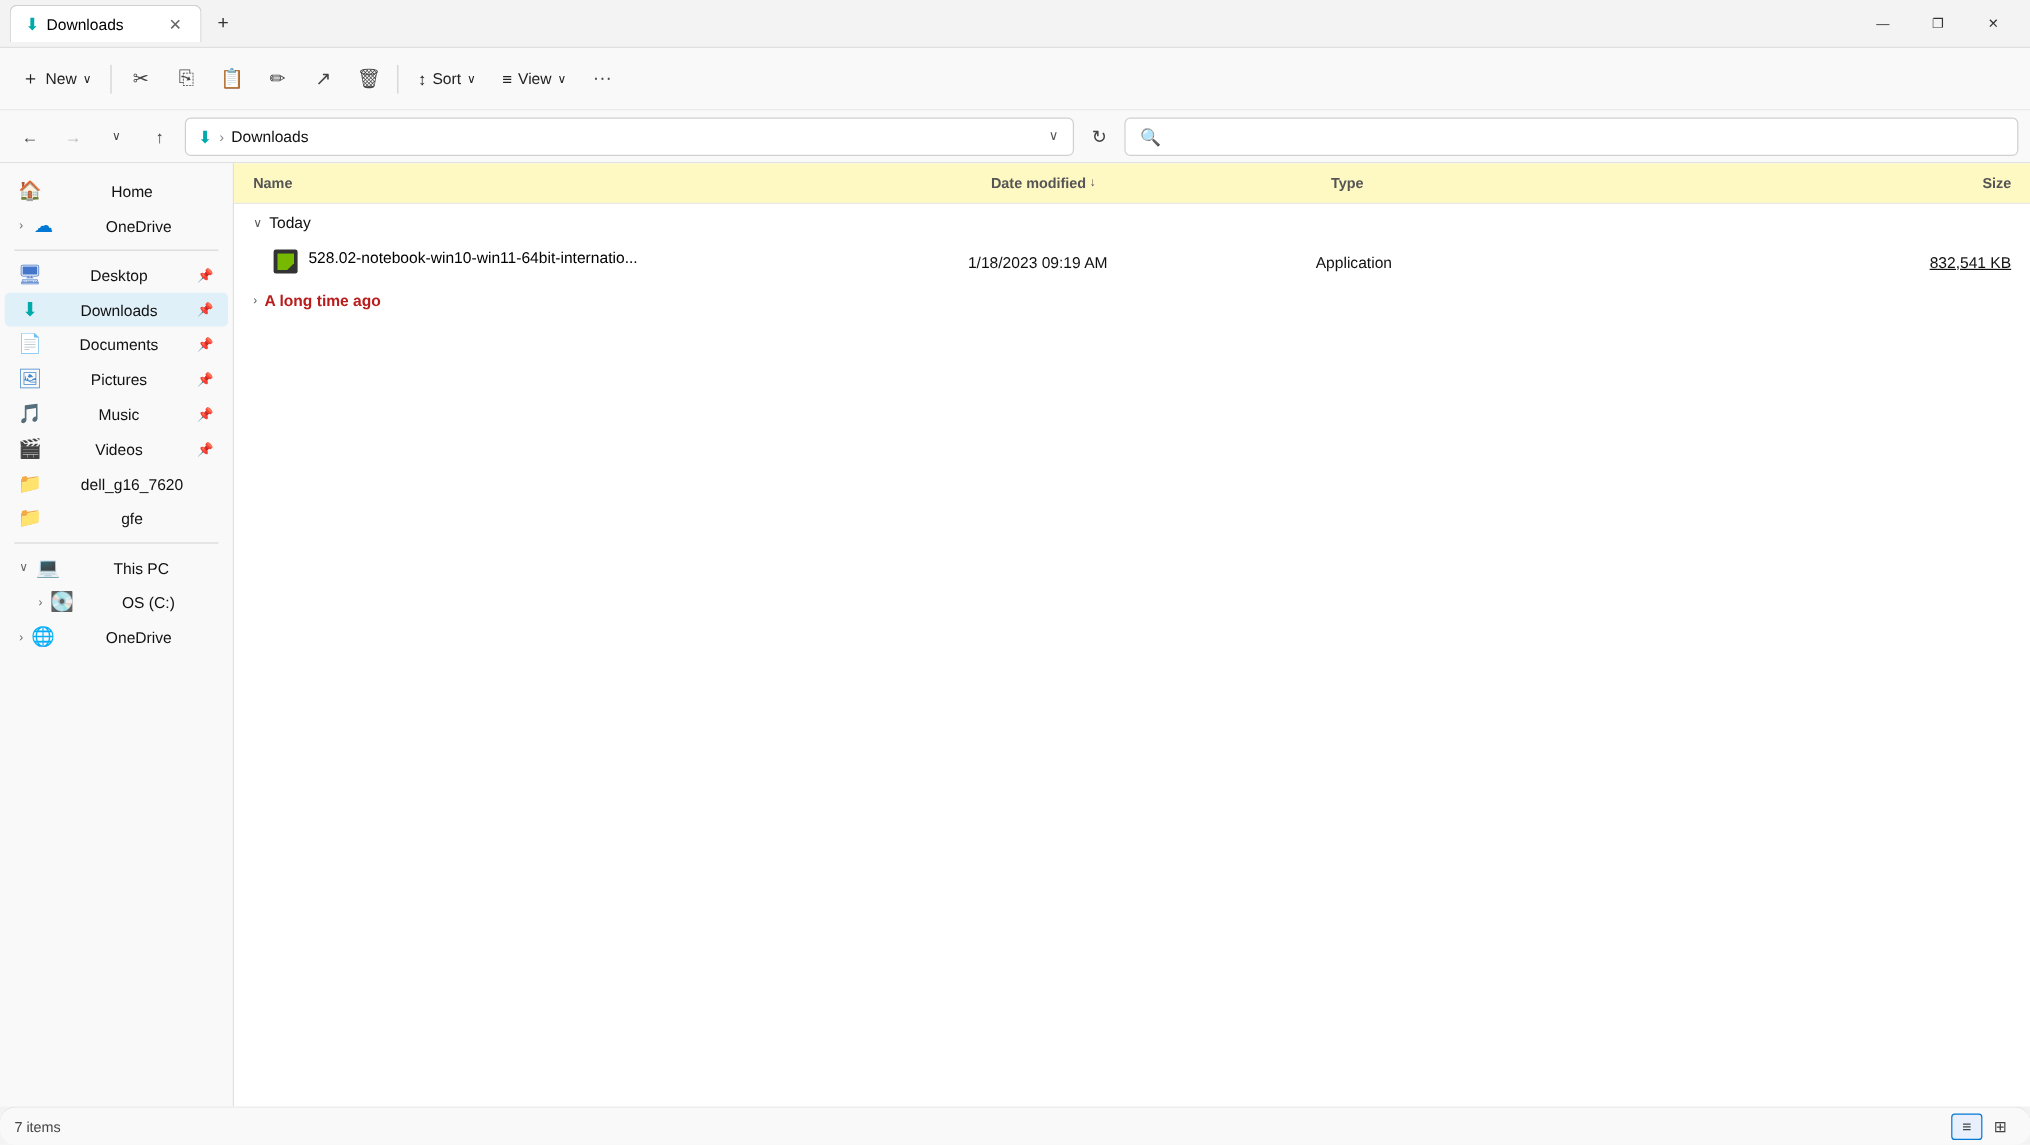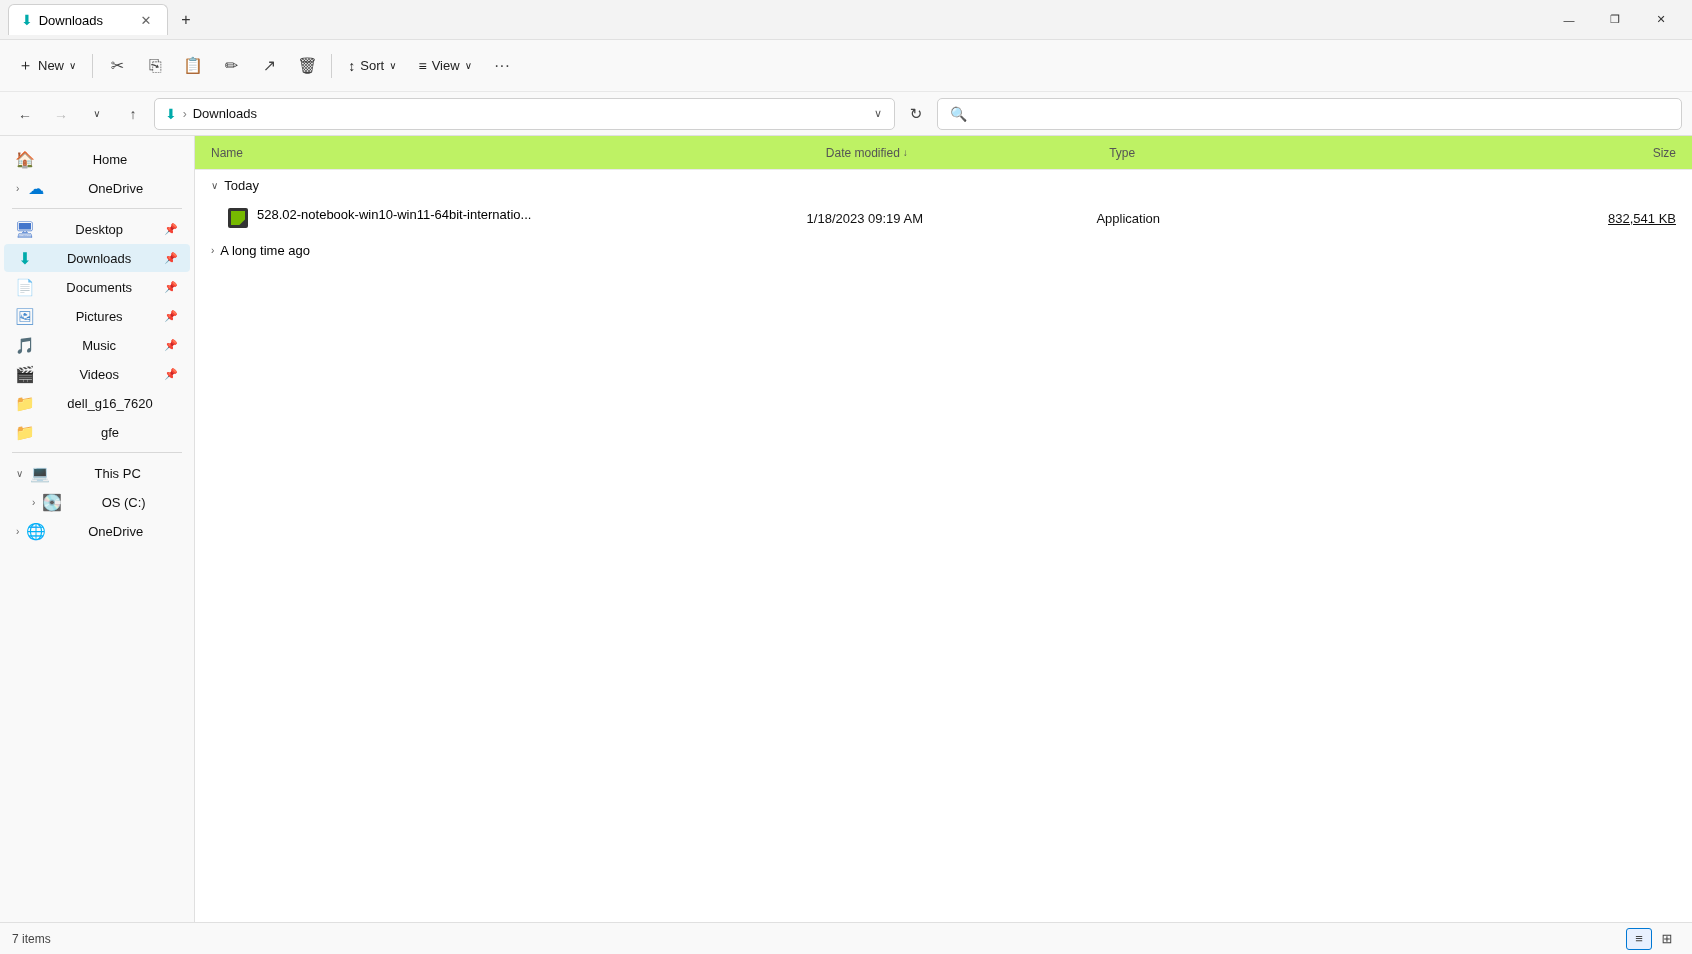--- a/index.html
+++ b/index.html
@@ -127,57 +127,57 @@
 
     
     .content {
       flex: 1; background: #fff; overflow: auto; display: flex; flex-direction: column;
     }
 
     
     .file-header {
       display: flex; align-items: center; height: 34px;
       border-bottom: 1px solid #e8e8e8; padding: 0 16px;
-      background: #bef264; font-size: 12px; color: #555; font-weight: 400;
+      background: #fef9c3; font-size: 12px; color: #555; font-weight: 700;
       position: sticky; top: 0; z-index: 1;
     }
     .col-name { flex: 2; min-width: 300px; }
     .col-date { flex: 1; min-width: 200px; display: flex; align-items: center; gap: 3px; margin-left: 48px; }
     .col-type { flex: 1; min-width: 150px; }
     .col-size { flex: 1; min-width: 120px; text-align: right; }
     .sort-arrow { font-size: 10px; }
 
     
     .file-group-header {
       display: flex; align-items: center; gap: 6px;
       padding: 8px 16px; font-size: 13px; font-weight: 500; color: #111;
       cursor: pointer;
     }
     .file-group-chevron { font-size: 10px; color: #555; }
     .group-label { }
-    .group-link { color: #000000; font-size: 13px; }
+    .group-link { color: #b91c1c; font-size: 13px; font-weight: bold; }
 
     .file-row {
       display: flex; align-items: center; height: 34px;
       padding: 0 16px 0 32px; font-size: 13px;
       cursor: pointer;
     }
 
     .file-icon { width: 22px; height: 22px; margin-right: 8px; flex-shrink: 0; display: flex; align-items: center; justify-content: center; }
     .file-name-cell { flex: 2; min-width: 300px; display: flex; align-items: flex-start; }
     .file-name-text { white-space: nowrap; overflow: hidden; text-overflow: ellipsis; max-width: 340px; }
     .file-date-cell { flex: 1; min-width: 200px; color: #111; }
     .file-type-cell { flex: 1; min-width: 150px; color: #111; }
     .file-size-cell { flex: 1; min-width: 120px; text-align: right; color: #111; text-decoration: underline; }
 
     
     .statusbar {
       display: flex; align-items: center; justify-content: space-between;
       height: 32px; background: #f9f9f9; border-top: 1px solid #e0e0e0;
-      padding: 0 12px; font-size: 12px; color: #444;
+      padding: 0 12px; font-size: 12px; color: #444; border-radius: 13px;
     }
     .statusbar-views { display: flex; gap: 2px; }
     .view-btn {
       background: none; border: 1px solid transparent; cursor: pointer;
       width: 26px; height: 22px; display: flex; align-items: center; justify-content: center;
       border-radius: 3px; font-size: 13px; color: #444;
     }
     .view-btn.active { border-color: #0078d4; background: #e8f0fe; }
 
     

